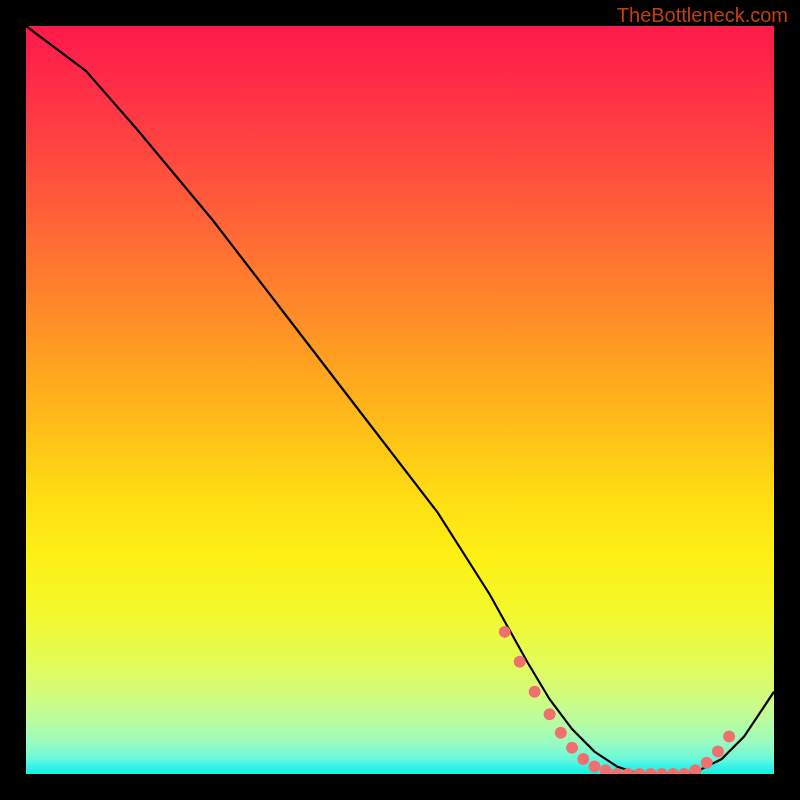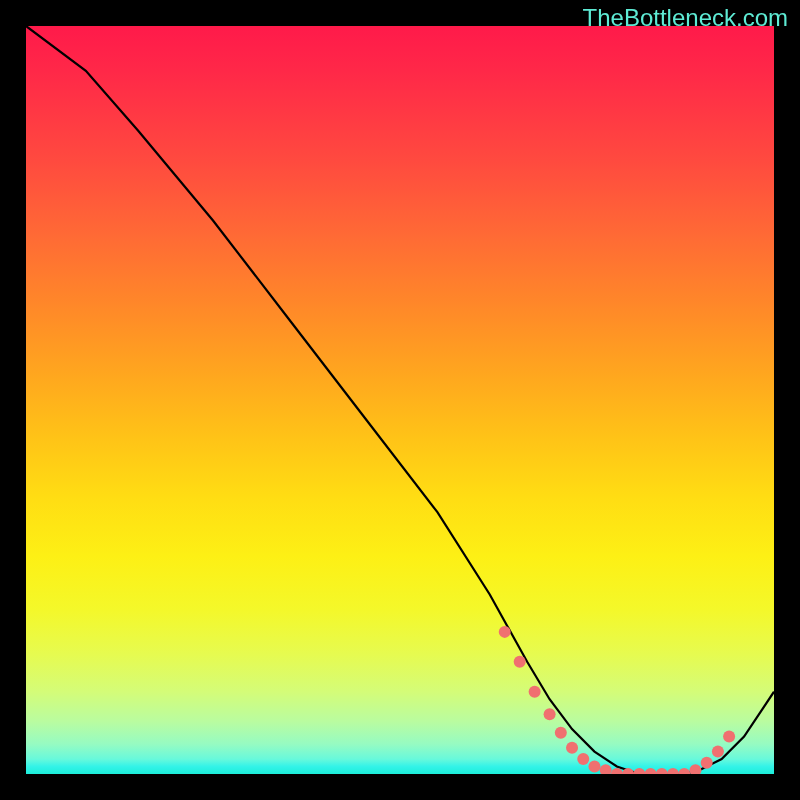--- a/index.html
+++ b/index.html
@@ -7,22 +7,22 @@
     width: 800px;
     height: 800px;
     background: #000;
     position: relative;
     font-family: Arial, sans-serif;
   }
   .attribution {
     position: absolute;
     top: 4px;
     right: 12px;
-    color: #5eead4;
-    font-size: 24px;
+    color: #c2410c;
+    font-size: 20px;
     font-weight: normal;
     z-index: 10;
   }
   .plot-area {
     position: absolute;
     left: 26px;
     top: 26px;
     width: 748px;
     height: 748px;
     overflow: hidden;

